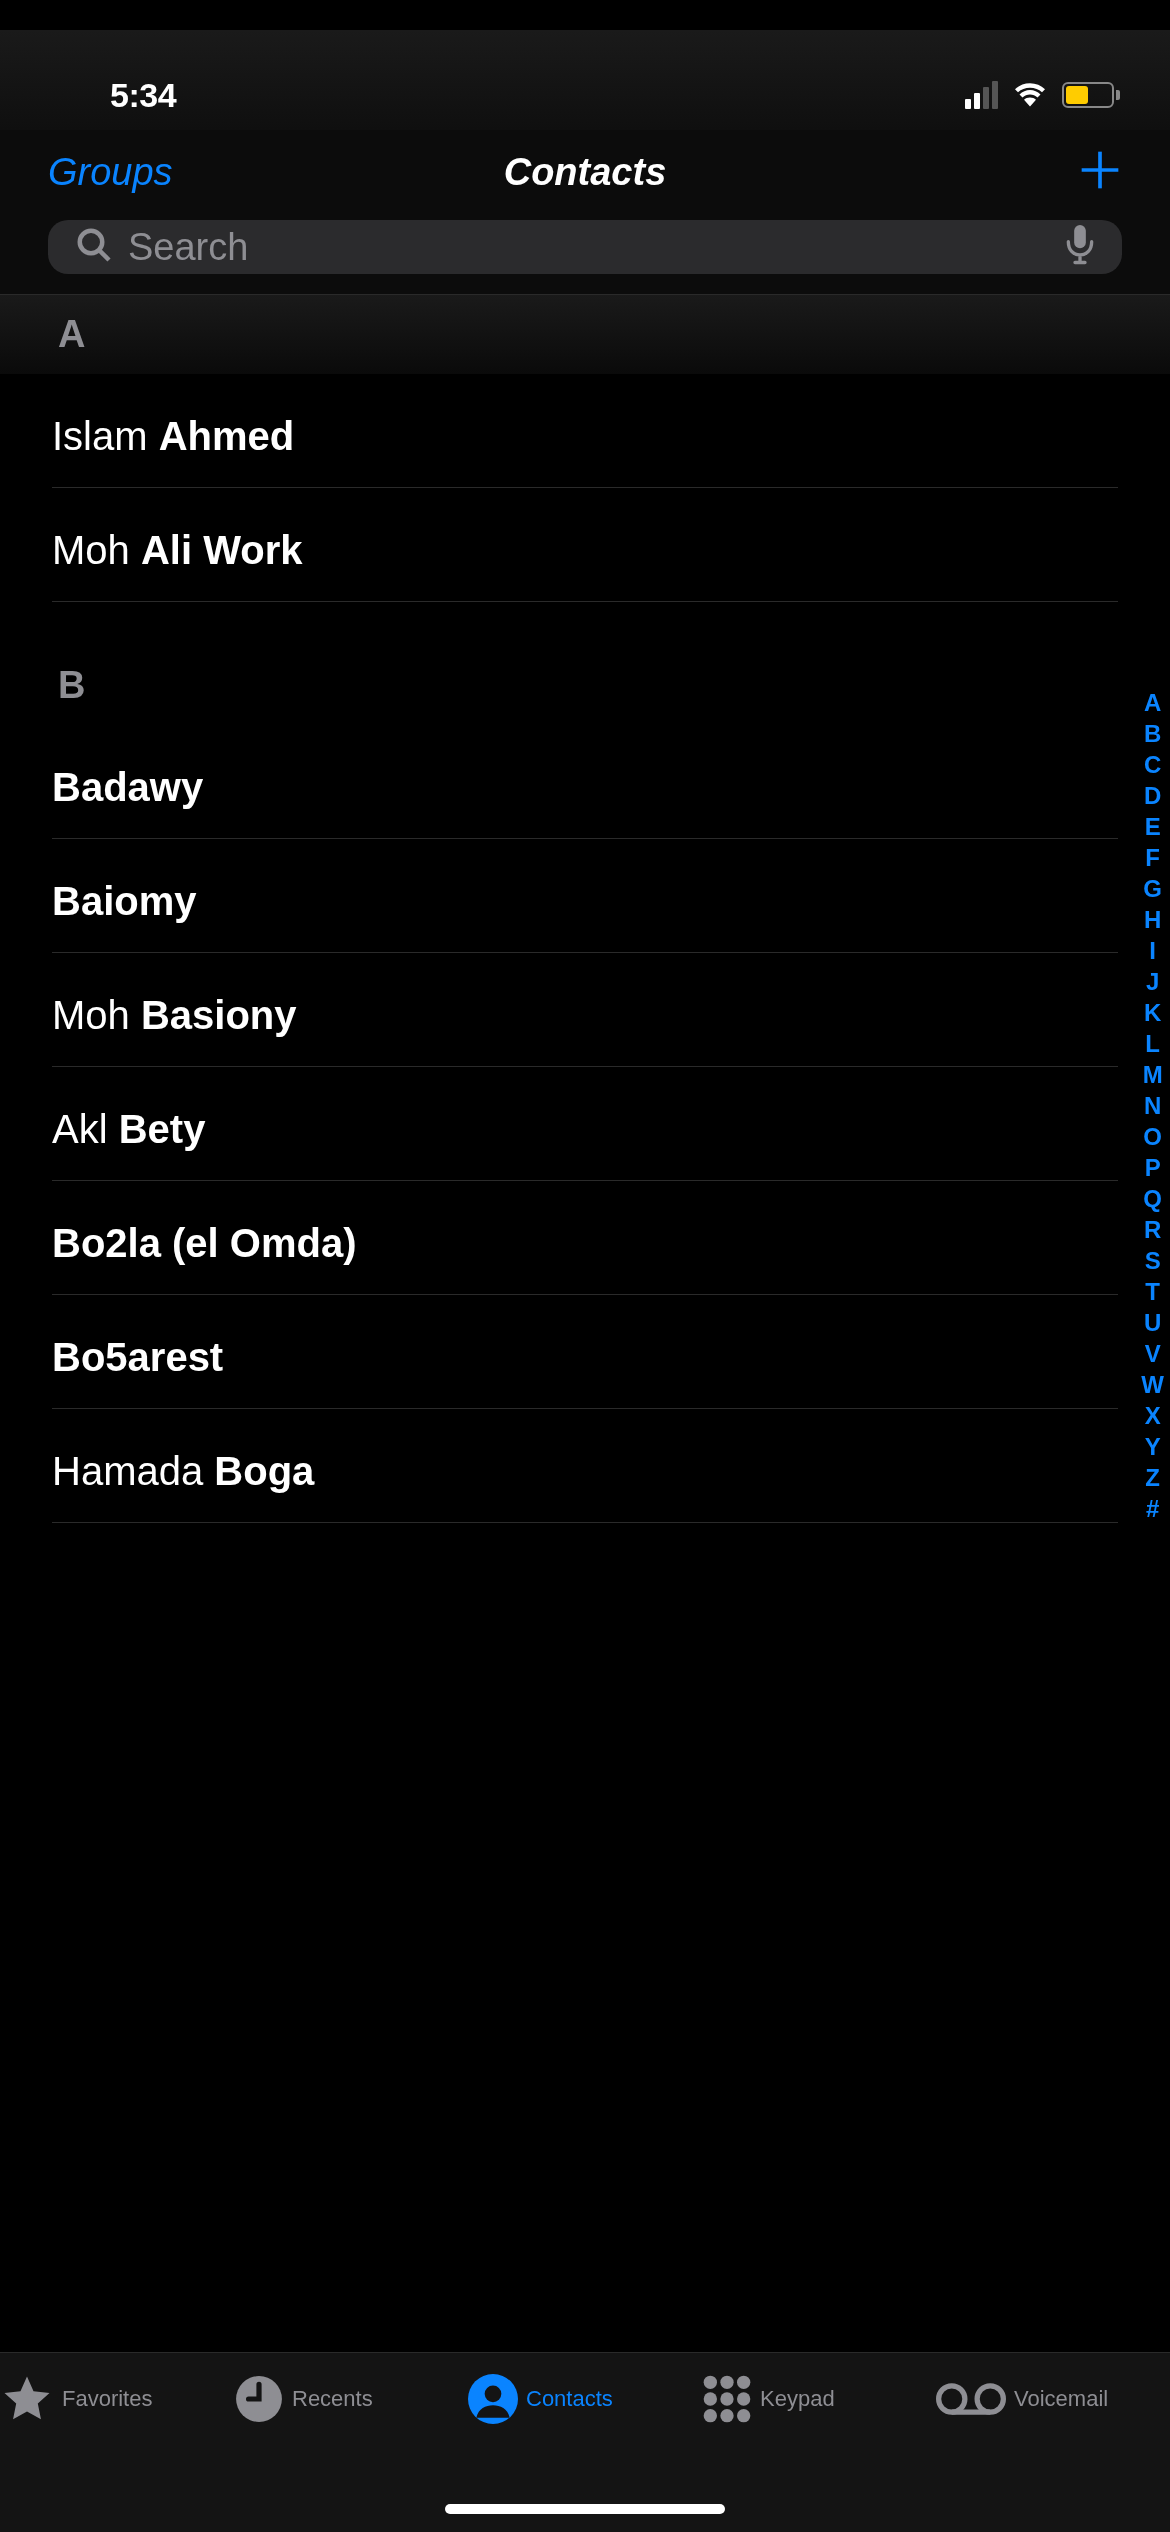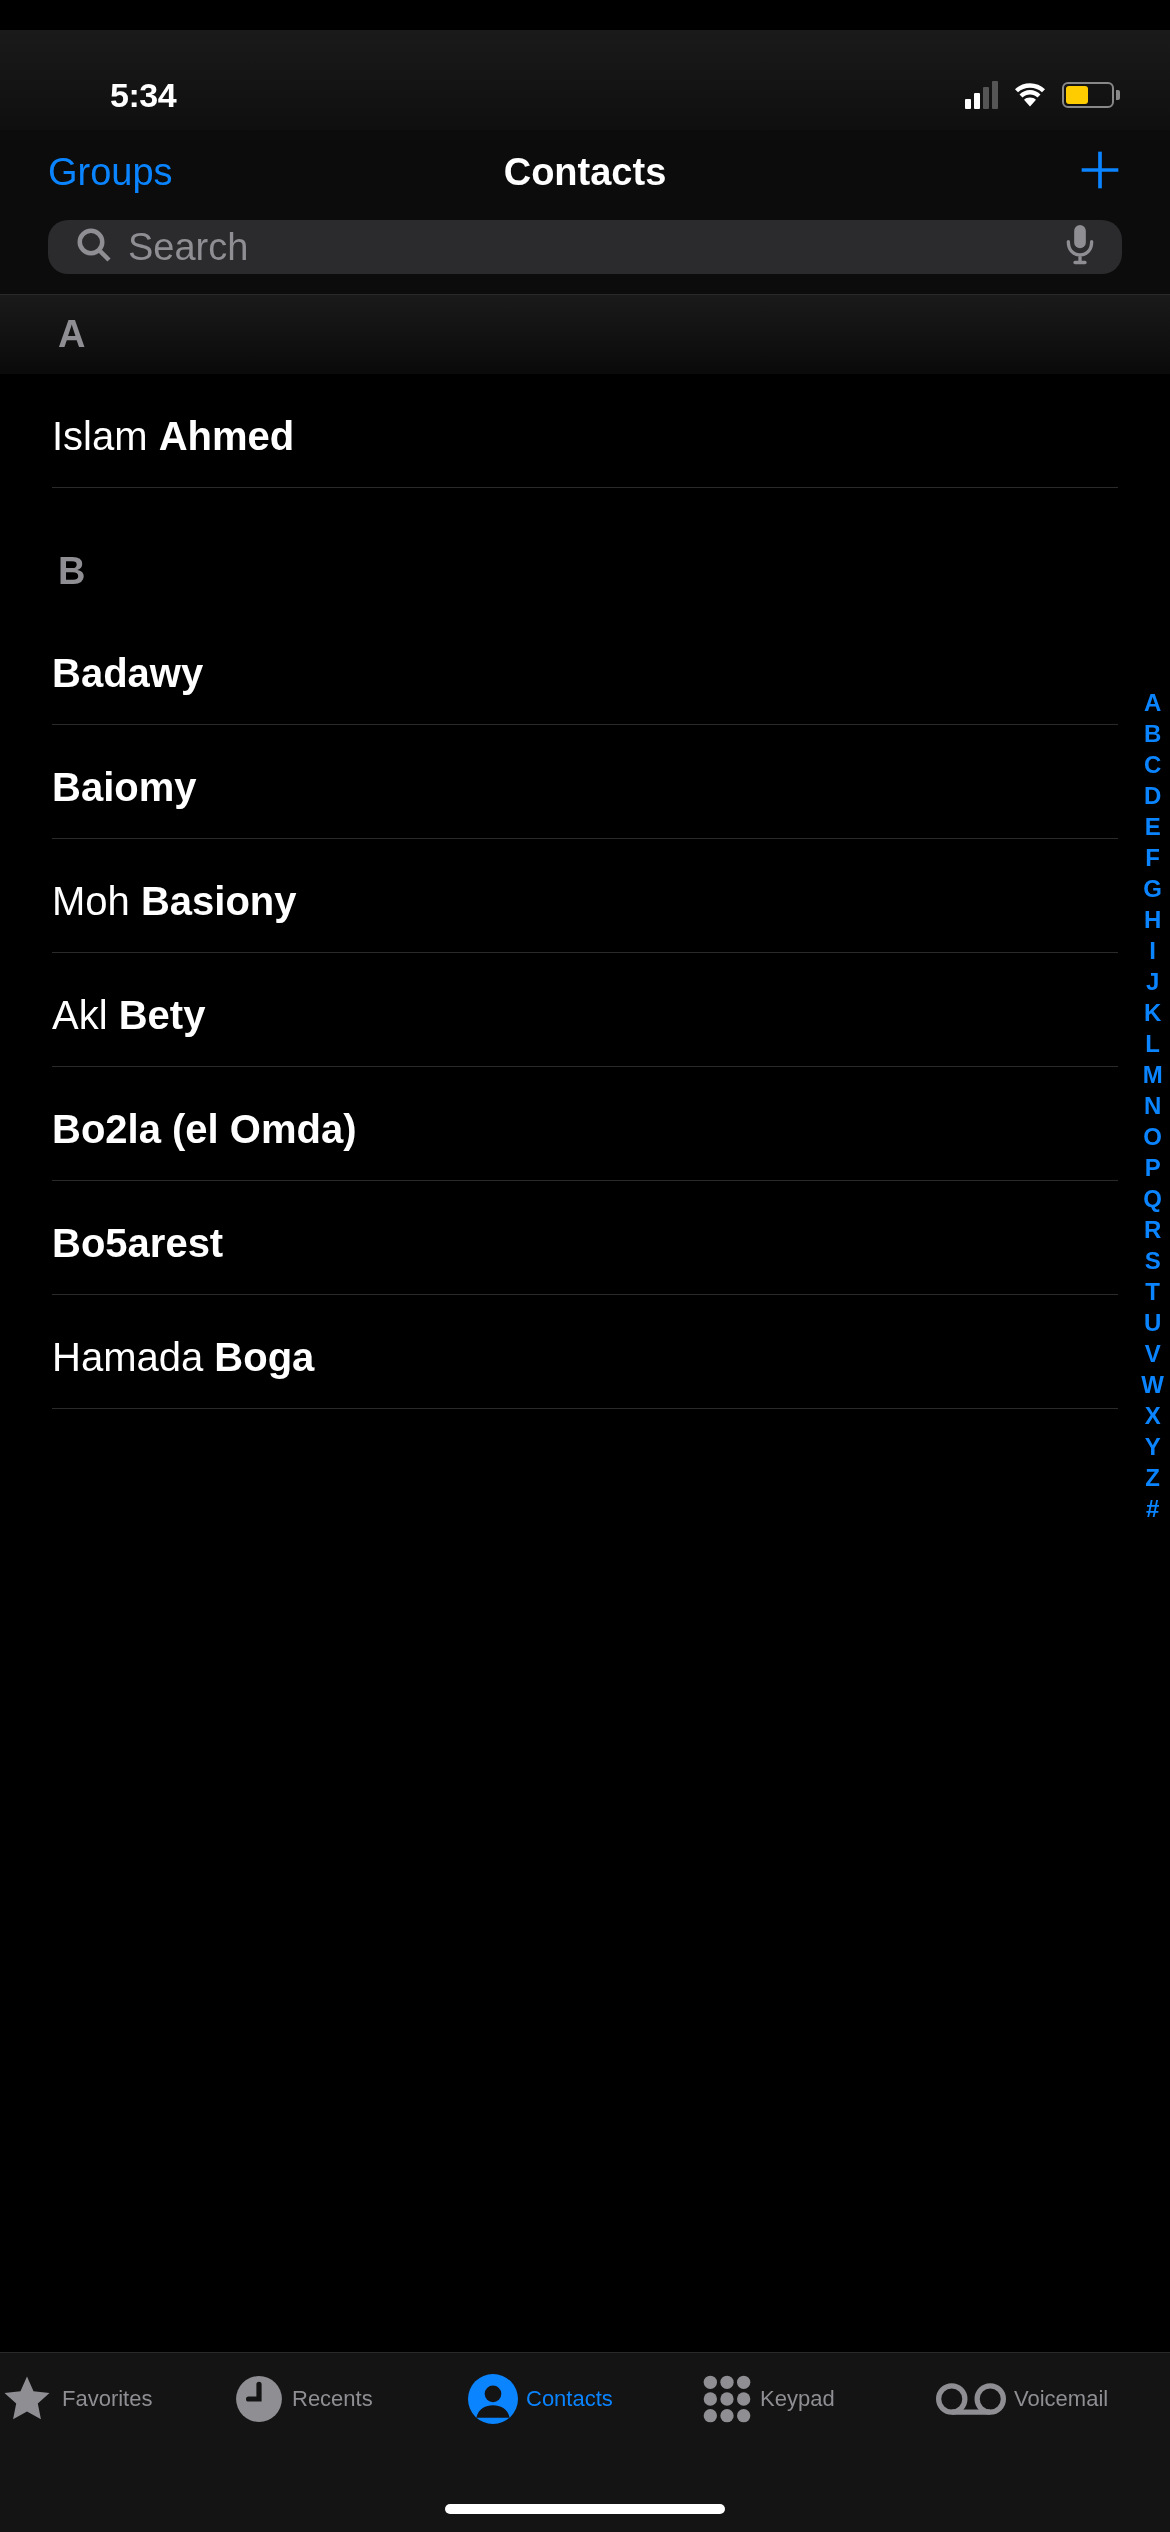--- a/index.html
+++ b/index.html
@@ -90,20 +90,21 @@
       margin-left: 2px;
     }
     
     
     .nav-bar {
       display: flex;
       justify-content: space-between;
       align-items: center;
       padding: 18px 48px 24px;
       background: #0c0c0c;
+      font-style: italic;
     }
     
     .nav-left {
       font-size: 38px;
       color: #0a84ff;
       font-weight: 400;
       flex:1;
     }
     
     .nav-title {
@@ -326,20 +327,21 @@
           <rect x="4.5" y="0" width="7" height="14" rx="3.5"></rect>
           <path d="M1 10 C1 15 4 18 8 18 C12 18 15 15 15 10 M8 18 L8 22 M5 22.5 L11 22.5" stroke="#8e8e93" stroke-width="2" fill="none" stroke-linecap="round"></path>
         </svg>
     </div>
   </div>
 </div>
 
 <div class="list-container" id="contacts-list">
     <div class="section-header">A</div>
     <div class="contact-row"><span class="contact-first">Islam </span><span class="contact-last">Ahmed</span></div>
+    <div class="contact-row"><span class="contact-first">Moh </span><span class="contact-last">Ali Work</span></div>
     <div class="section-header plain">B</div>
     <div class="contact-row"><span class="contact-last">Badawy</span></div>
     <div class="contact-row"><span class="contact-last">Baiomy</span></div>
     <div class="contact-row"><span class="contact-first">Moh </span><span class="contact-last">Basiony</span></div>
     <div class="contact-row"><span class="contact-first">Akl </span><span class="contact-last">Bety</span></div>
     <div class="contact-row"><span class="contact-last">Bo2la (el Omda)</span></div>
     <div class="contact-row"><span class="contact-last">Bo5arest</span></div>
     <div class="contact-row"><span class="contact-first">Hamada </span><span class="contact-last">Boga</span></div>
   </div>
 

